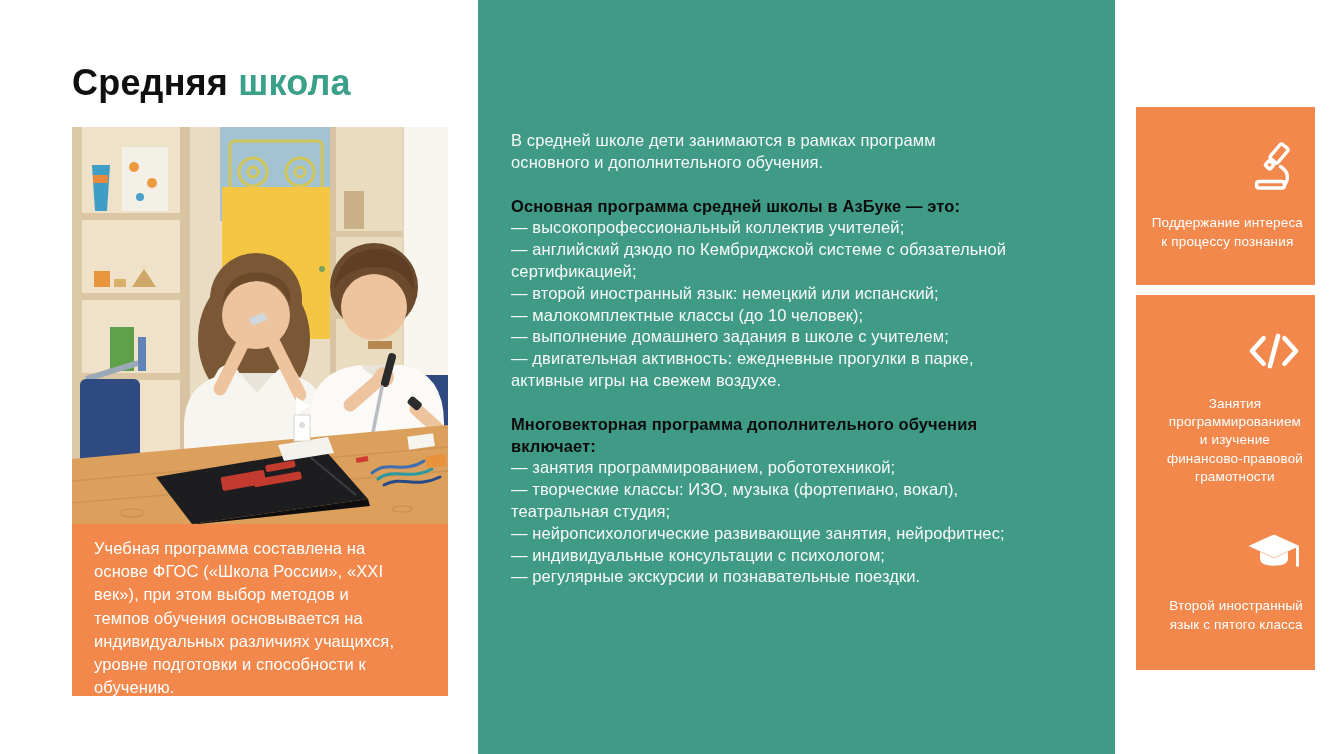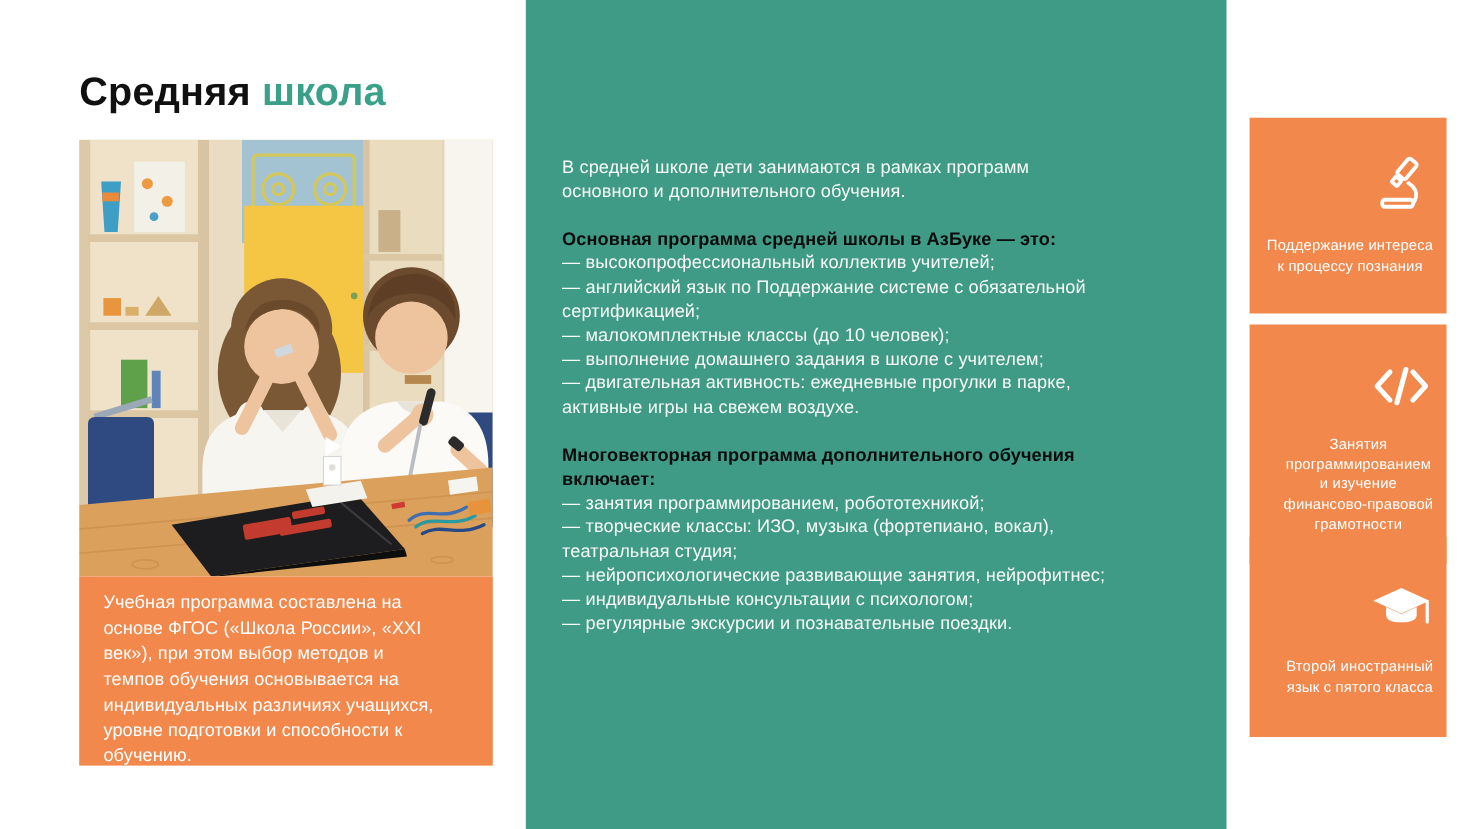--- a/index.html
+++ b/index.html
@@ -24,21 +24,21 @@
   }
   .info-box-text{
     color:#ffffff;font-size:16.5px;line-height:23.2px;white-space:pre-line;letter-spacing:.1px;
   }
   
   .main-panel{
     position:absolute;left:478px;top:0;width:637px;height:754px;background:#3f9a86;
     box-sizing:border-box;padding:130px 30px 0 33px;
   }
   .body-text{font-size:16.5px;line-height:21.8px;color:#f7faf8;letter-spacing:.1px;}
-  .body-text .para{white-space:pre-line;margin:12px 0 22px 0;}
+  .body-text .para{white-space:pre-line;margin:0 0 22px 0;}
   .body-text .sec-heading{white-space:pre-line;font-weight:700;color:#0c0c0c;margin:0;}
   .body-text .li{white-space:pre-line;margin:0;}
   .body-text .sec-gap{height:22px;}
   
   .feature-card{
     position:absolute;left:1136px;width:179px;background:#f2884c;
     display:flex;flex-direction:column;align-items:flex-end;justify-content:center;
     box-sizing:border-box;padding:10px 12px;gap:15px;
   }
   .card-1{top:107px;height:178px;}
@@ -190,22 +190,23 @@
     </div>
   </div>
 
   <div class="main-panel">
     <div class="body-text">
       <p class="para">В средней школе дети занимаются в рамках программ
 основного и дополнительного обучения.</p>
 
       <div class="sec-heading">Основная программа средней школы в АзБуке — это:</div>
       <div class="li">— высокопрофессиональный коллектив учителей;</div>
-      <div class="li">— английский язык по Поддержание системе с обязательной
+      <div class="li">— английский дзюдо по Кембриджской системе с обязательной
 сертификацией;</div>
+      <div class="li">— второй иностранный язык: немецкий или испанский;</div>
       <div class="li">— малокомплектные классы (до 10 человек);</div>
       <div class="li">— выполнение домашнего задания в школе с учителем;</div>
       <div class="li">— двигательная активность: ежедневные прогулки в парке,
 активные игры на свежем воздухе.</div>
 
       <div class="sec-gap"></div>
 
       <div class="sec-heading">Многовекторная программа дополнительного обучения
 включает:</div>
       <div class="li">— занятия программированием, робототехникой;</div>

